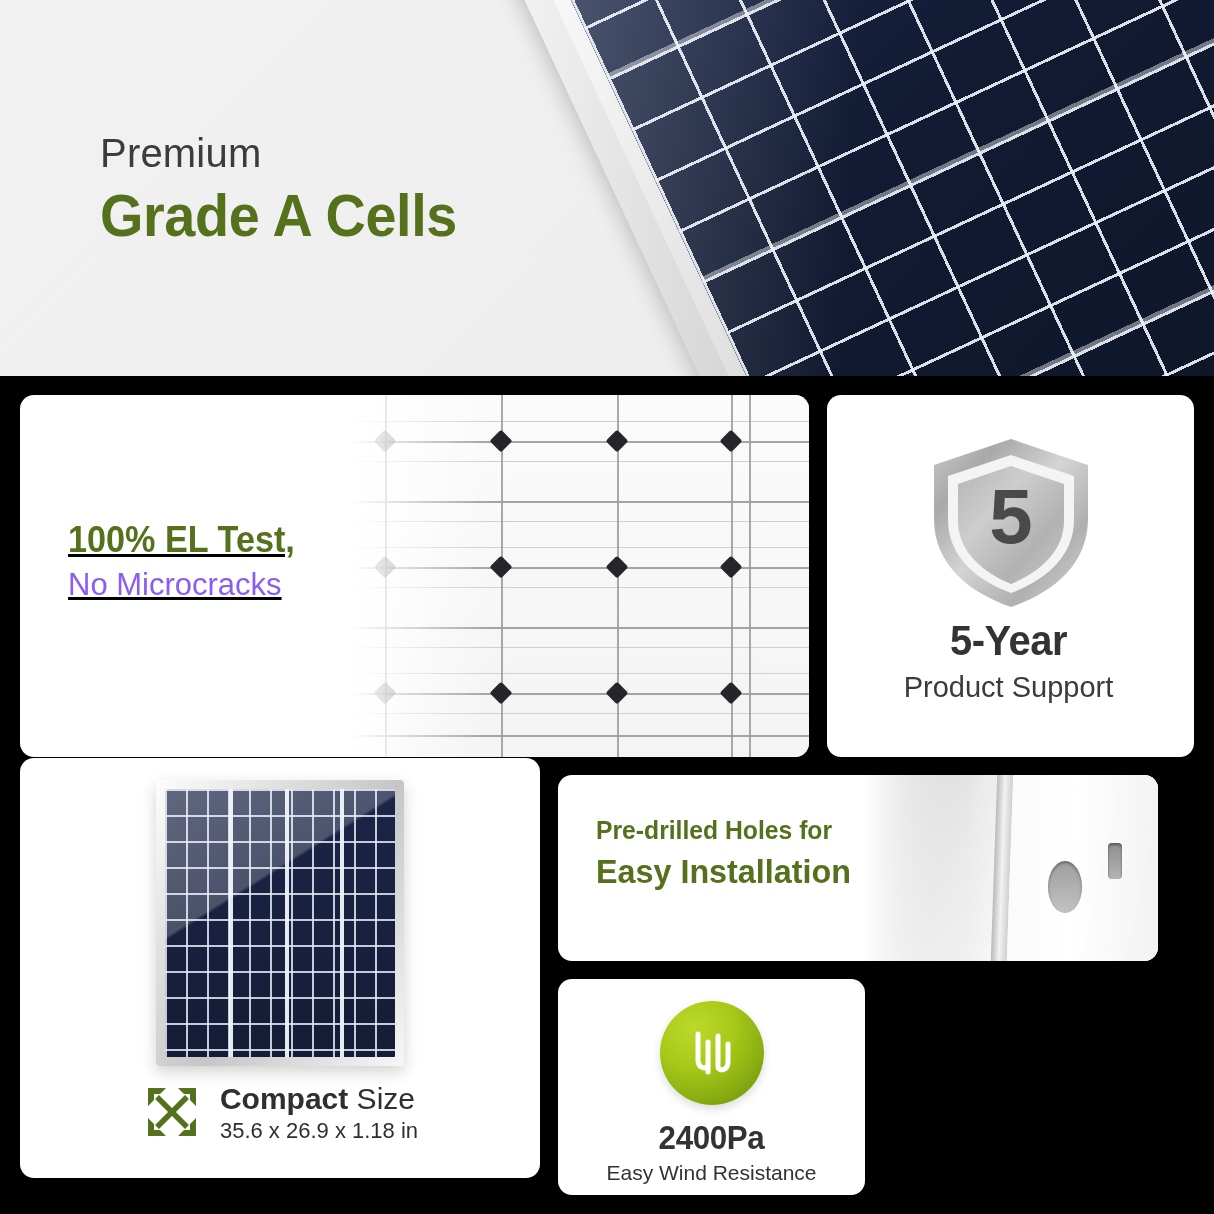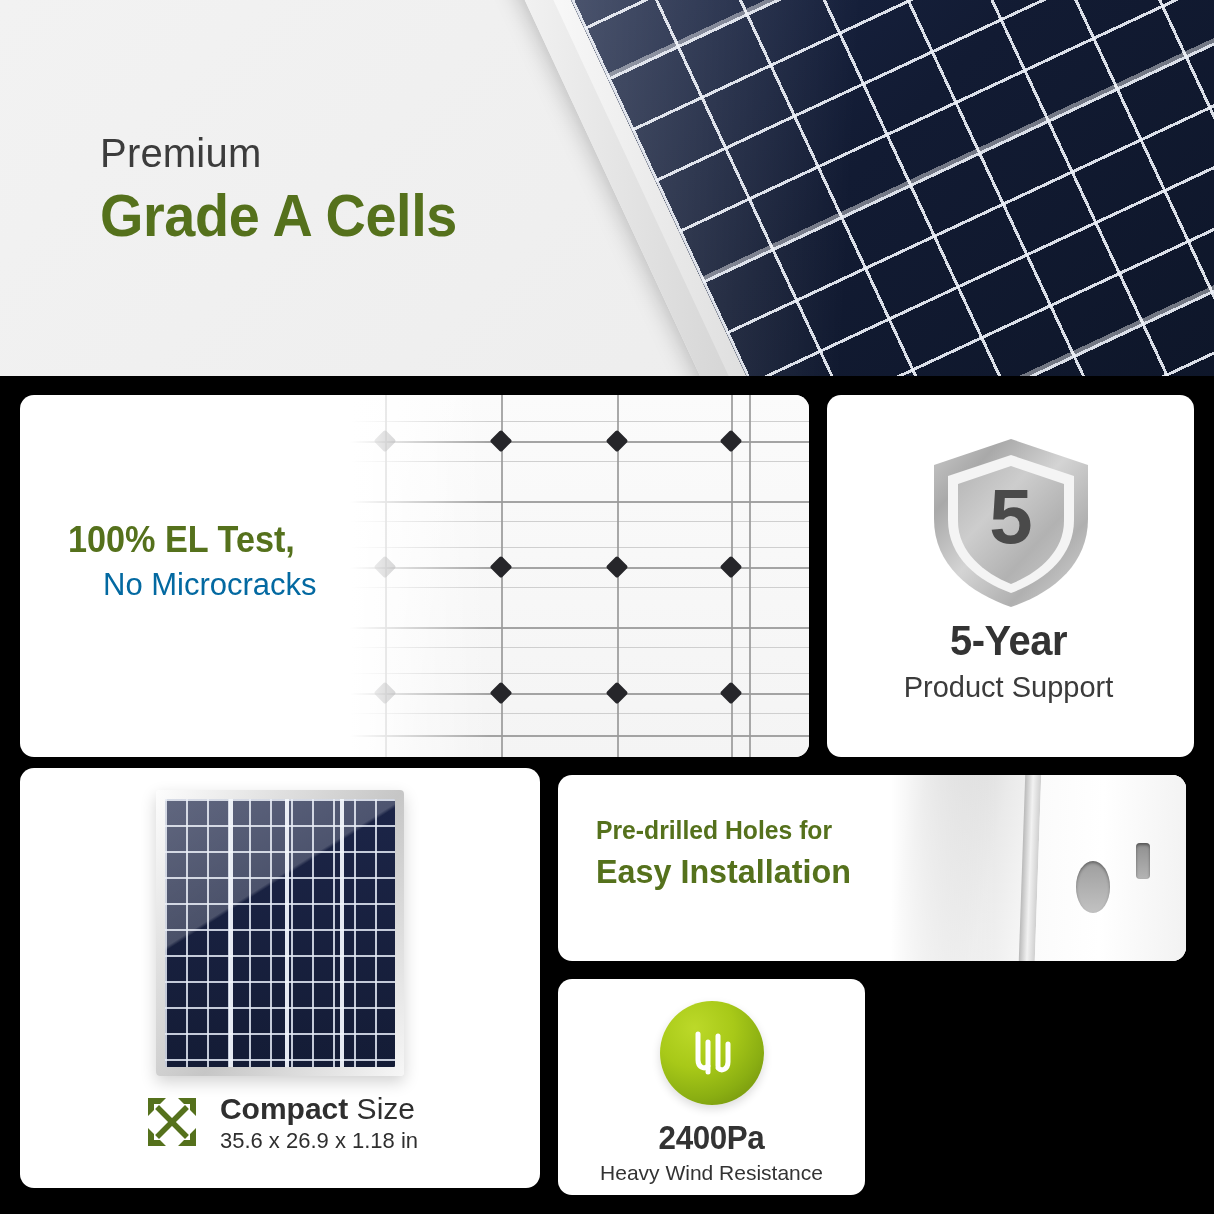--- a/index.html
+++ b/index.html
@@ -73,24 +73,24 @@
   }
 
   
   .board{position:absolute;left:0;top:376px;width:1214px;height:838px;background:#000;}
   .card{
     position:absolute;background:#fff;border-radius:14px;overflow:hidden;
   }
 
   
   .card-el{left:20px;top:19px;width:789px;height:362px;}
-  .el-text{position:absolute;left:48px;top:124px;z-index:3;}
+  .el-text{position:absolute;left:48px;top:124px;z-index:3;text-decoration:underline;}
   .el-line1{font-size:36px;font-weight:700;color:#55711c;line-height:1.15;
             transform:scaleX(.95);transform-origin:left center;}
-  .el-line2{font-size:31px;font-weight:400;color:#0369a1;line-height:1.2;margin-top:6px;margin-left:35px;}
+  .el-line2{font-size:31px;font-weight:400;color:#8b5cf6;line-height:1.2;margin-top:6px;}
   .el-photo{
     position:absolute;right:0;top:0;width:530px;height:100%;
     background:linear-gradient(100deg,#fff 0%,rgba(255,255,255,.55) 16%,rgba(250,250,250,0) 34%),
                linear-gradient(#fbfbfb,#f4f4f4);
   }
   .el-grid{position:absolute;inset:0;}
   .el-vline{position:absolute;top:0;bottom:0;width:2px;background:#9a9a9a;opacity:.85;}
   .el-hline{position:absolute;left:0;right:0;height:2px;background:#8e8e8e;opacity:.8;}
   .el-hthin{position:absolute;left:0;right:0;height:1px;background:#cfcfcf;}
   .el-dot{
@@ -105,21 +105,21 @@
 
   
   .card-shield{left:827px;top:19px;width:367px;height:362px;}
   .shield-wrap{position:absolute;left:0;right:0;top:40px;display:flex;justify-content:center;}
   .shield-label{position:absolute;left:0;right:4px;top:222px;text-align:center;}
   .shield-title{font-size:42px;font-weight:700;color:#333;letter-spacing:-.5px;
                 transform:scaleX(.95);transform-origin:center;}
   .shield-sub{font-size:29px;font-weight:400;color:#3b3b3b;margin-top:6px;}
 
   
-  .card-compact{left:20px;top:392px;width:520px;height:420px;}
+  .card-compact{left:20px;top:382px;width:520px;height:420px;}
   .panel-photo{
     position:absolute;left:50%;top:22px;transform:translateX(-50%);
     width:248px;height:286px;
   }
   .panel-frame{
     position:absolute;inset:0;border-radius:4px;
     background:linear-gradient(125deg,#fdfdfd 0%,#dedede 30%,#c6c6c6 55%,#e6e6e6 85%,#f7f7f7 100%);
     box-shadow:0 6px 16px rgba(0,0,0,.18);
     padding:9px;box-sizing:border-box;
   }
@@ -141,21 +141,21 @@
   .compact-row{
     position:absolute;left:0;right:0;bottom:34px;
     display:flex;align-items:center;justify-content:center;gap:18px;
   }
   .compact-text{line-height:1.18;}
   .compact-l1{font-size:30px;color:#2f2f2f;}
   .compact-l1 b{font-weight:700;}
   .compact-l2{font-size:22px;font-weight:400;color:#2f2f2f;margin-top:2px;}
 
   
-  .card-drill{left:558px;top:399px;width:600px;height:186px;padding-left:28px;}
+  .card-drill{left:558px;top:399px;width:600px;height:186px;}
   .drill-text{position:absolute;left:38px;top:40px;z-index:3;}
   .drill-l1{font-size:26px;font-weight:700;color:#55711c;line-height:1.2;
             transform:scaleX(.95);transform-origin:left center;}
   .drill-l2{font-size:34px;font-weight:700;color:#55711c;line-height:1.25;margin-top:4px;
             transform:scaleX(.95);transform-origin:left center;}
   .drill-photo{position:absolute;right:0;top:0;width:340px;height:100%;overflow:hidden;
     background:linear-gradient(#fdfdfd,#f6f6f6);}
   .drill-rail{
     position:absolute;left:0;top:-6px;bottom:-6px;width:190px;
     background:linear-gradient(100deg,#d8d8d8 0%,#c6c6c6 35%,#eaeaea 72%,#fafafa 100%);
@@ -348,19 +348,19 @@
           <g stroke="#ffffff" stroke-width="5" fill="none" stroke-linecap="round">
             <path d="M17 12 L17 38 C17 45 23 48 27 44"></path>
             <path d="M27 20 L27 50"></path>
             <path d="M37 14 L37 44"></path>
             <path d="M47 22 L47 40 C47 47 41 50 37 46"></path>
           </g>
         </svg>
       </div>
       <div class="pa-label">
         <div class="pa-val">2400Pa</div>
-        <div class="pa-sub">Heavy Wind Resistance</div>
+        <div class="pa-sub">Easy Wind Resistance</div>
       </div>
     </div>
 
 
   </div>
 </div>
 
 </body></html>

